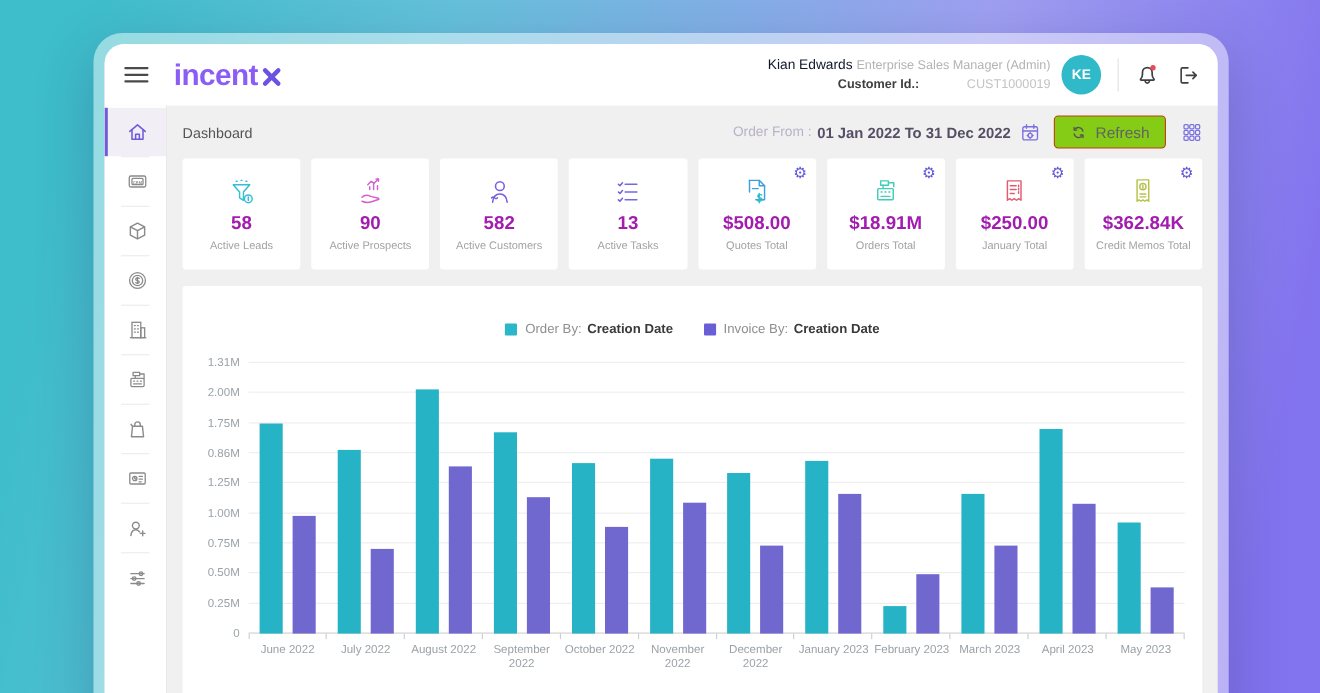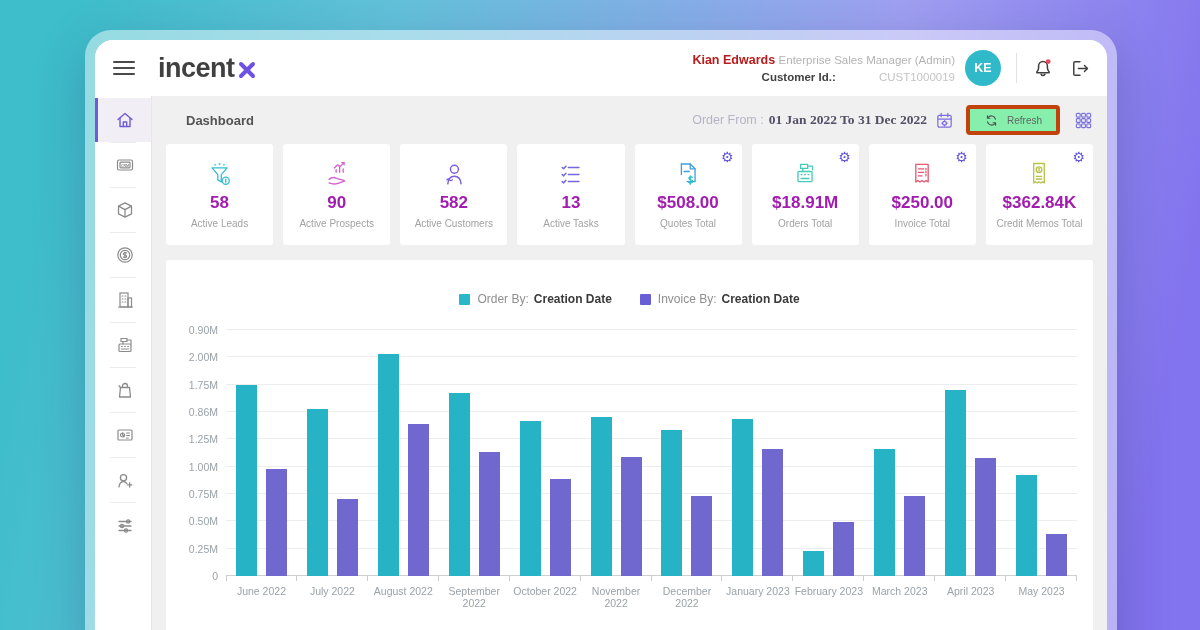--- a/index.html
+++ b/index.html
@@ -16,26 +16,26 @@
   }
   .app { width:100%; height:100%; border-radius:18px; overflow:hidden;
     background:#f1f0f1; display:flex; flex-direction:column; }
 
   
   .header { height:56px; background:#fff; display:flex; align-items:center; flex-shrink:0; }
   .menu-box { width:57px; display:flex; justify-content:center; cursor:pointer; }
   .hamburger { width:22px; }
   .hamburger span { display:block; height:2px; background:#4a4a4a; margin:4px 0; border-radius:1px; }
   .logo { display:flex; align-items:center; margin-left:6px; }
-  .logo-text { font-size:27px; font-weight:700; color:#404040; letter-spacing:-.5px; }
+  .logo-text { font-size:27px; font-weight:700; color:#8b5cf6; letter-spacing:-.5px; }
   .logo-mark { width:22px; height:22px; margin-left:1px; margin-top:3px; }
   .header-right { margin-left:auto; display:flex; align-items:center; padding-right:16px; }
   .user-block { text-align:right; line-height:1.45; margin-right:10px; }
   .user-line1 { font-size:12.5px; }
-  .user-name { font-weight:700; color:#b91c1c; }
+  .user-name { font-weight:400; color:#0f172a; }
   .user-role { color:#b3b3b3; font-size:11.5px; }
   .user-line2 { font-size:11.5px; }
   .cust-label { font-weight:700; color:#3f3f3f; }
   .cust-value { color:#c4c4c4;margin-left:40px; }
   .avatar { width:36px; height:36px; border-radius:50%; background:#2fb9c9; color:#fff;
     display:flex; align-items:center; justify-content:center; font-size:12.5px; font-weight:700; cursor:pointer; }
   .v-divider { width:1px; height:30px; background:#e2e2e2; margin:0 15px; }
   .icon-btn { color:#3f3f3f; cursor:pointer; display:flex; align-items:center; }
   .icon-btn + .icon-btn { margin-left:16px; }
 
@@ -44,27 +44,27 @@
   .sidebar { width:57px; background:#fff; border-right:1px solid #e6e6e6; padding-top:2px; flex-shrink:0; }
   .side-item { height:44px; display:flex; align-items:center; justify-content:center;
     color:#8b8b8b; cursor:pointer; border-left:3px solid transparent; }
   .side-item.active { color:#6e5bd8; background:#f1eff5; border-left-color:#6e5bd8; }
   .side-sep { width:26px; height:1px; background:#ececec; margin:0 auto; }
 
   .main { flex:1; padding:0 14px; display:flex; flex-direction:column; min-width:0; }
 
   
   .toolbar { height:48px; display:flex; align-items:center; flex-shrink:0; }
-  .page-title { font-size:13px; font-weight:700; color:#545454;margin-left:20px; }
+  .page-title { font-size:13px; font-weight:400; color:#545454; }
   .toolbar-right { margin-left:auto; display:flex; align-items:center; }
   .data-from-label { font-size:12.5px; color:#b8b2c8; margin-right:5px; }
-  .date-range { font-size:13.5px; font-weight:700; color:#554f66; cursor:pointer;font-family:Liberation Serif, serif; }
+  .date-range { font-size:13.5px; font-weight:700; color:#554f66; cursor:pointer; }
   .cal-icon { color:#7b6fe0; margin:0 12px 0 8px; cursor:pointer; display:flex; }
-  .refresh-btn { background:#86efac; border:4px solid #c2410c; border-radius:4px; height:30px;
-    display:flex; align-items:center; padding:0 14px; font-size:10px; color:#636363; cursor:pointer; }
+  .refresh-btn { background:#84cc16; border:1px solid #c2410c; border-radius:4px; height:30px;
+    display:flex; align-items:center; padding:0 14px; font-size:14px; color:#636363; cursor:pointer; }
   .refresh-btn svg { margin-right:8px; color:#555; }
   .apps-icon { color:#7b72e0; margin-left:14px; cursor:pointer; display:flex; }
 
   
   .cards-row { display:grid; grid-template-columns:repeat(8,1fr); gap:10px; height:101px; flex-shrink:0; }
   .stat-card { background:#fff; border-radius:3px; position:relative; display:flex;
     flex-direction:column; align-items:center; justify-content:center; padding:6px 4px; }
   .card-icon { height:32px; display:flex; align-items:center; }
   .card-value { font-size:17px; font-weight:600; color:#a21caf; margin-top:2px; }
   .card-label { font-size:10px; color:#a2a2a2; text-align:center; line-height:1.35; margin-top:4px; }
@@ -363,21 +363,21 @@
           <div class="stat-card">
             <span class="card-gear">⚙</span>
             <div class="card-icon" style="color: rgb(228, 90, 112);">
               <svg width="30" height="30" viewBox="0 0 34 34" fill="none" stroke="currentColor" stroke-width="1.5" stroke-linecap="round" stroke-linejoin="round">
                 <path d="M10 5h14v20l-2.3-1.6-2.3 1.6-2.4-1.6-2.4 1.6-2.3-1.6L10 25z"></path>
                 <path d="M13 10h6M13 14h6M13 18h4"></path>
                   <path d="M21.5 9.5v10" stroke-dasharray="1.6 1.8"></path>
               </svg>
             </div>
             <div class="card-value">$250.00</div>
-            <div class="card-label">Invoice Total</div>
+            <div class="card-label">January Total</div>
           </div>
 
           <div class="stat-card">
             <span class="card-gear">⚙</span>
             <div class="card-icon" style="color: rgb(184, 194, 74);">
               <svg width="30" height="30" viewBox="0 0 34 34" fill="none" stroke="currentColor" stroke-width="1.5" stroke-linecap="round" stroke-linejoin="round">
                 <path d="M11 4h12v22l-2-1.4-2 1.4-2-1.4-2 1.4-2-1.4-2 1.4z"></path>
                 <circle cx="17" cy="11" r="3.2"></circle>
                   <path d="M17 9.4v3.2"></path>
                   <path d="M14 18.5h6M14 21.5h6"></path>
@@ -415,21 +415,21 @@
                 <div class="y-tick-label" style="bottom: 44.4444%;">1.00M</div>
                 <div class="grid-line" style="bottom: 55.5556%;"></div>
                 <div class="y-tick-label" style="bottom: 55.5556%;">1.25M</div>
                 <div class="grid-line" style="bottom: 66.6667%;"></div>
                 <div class="y-tick-label" style="bottom: 66.6667%;">0.86M</div>
                 <div class="grid-line" style="bottom: 77.7778%;"></div>
                 <div class="y-tick-label" style="bottom: 77.7778%;">1.75M</div>
                 <div class="grid-line" style="bottom: 88.8889%;"></div>
                 <div class="y-tick-label" style="bottom: 88.8889%;">2.00M</div>
                 <div class="grid-line" style="bottom: 100%;"></div>
-                <div class="y-tick-label" style="bottom: 100%;">0.90M</div>
+                <div class="y-tick-label" style="bottom: 100%;">1.31M</div>
                 <div class="bars-row">
                   <div class="bar-group">
                     <div class="bar" style="height: 77.7778%; background: rgb(38, 179, 198);"></div>
                     <div class="bar" style="height: 43.5556%; background: rgb(112, 103, 207);"></div>
                   </div>
                   <div class="bar-group">
                     <div class="bar" style="height: 68%; background: rgb(38, 179, 198);"></div>
                     <div class="bar" style="height: 31.1111%; background: rgb(112, 103, 207);"></div>
                   </div>
                   <div class="bar-group">

